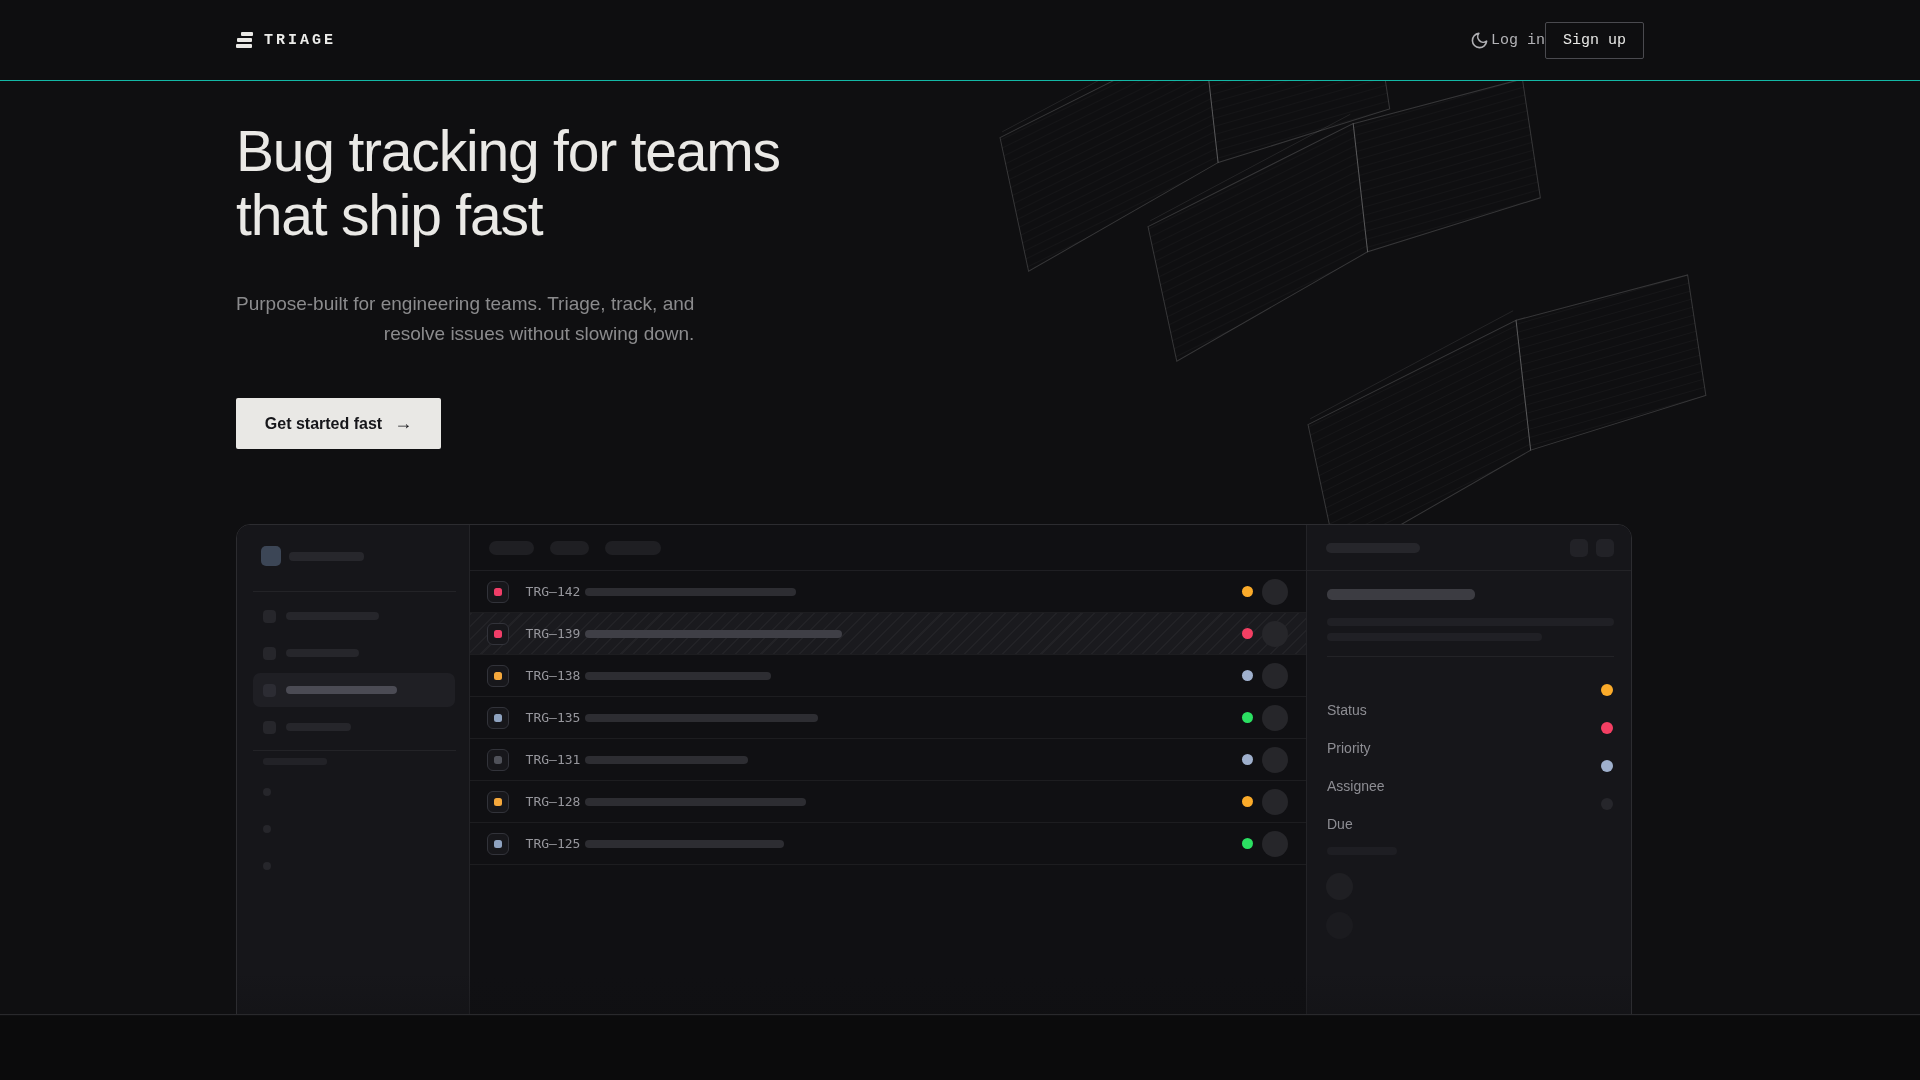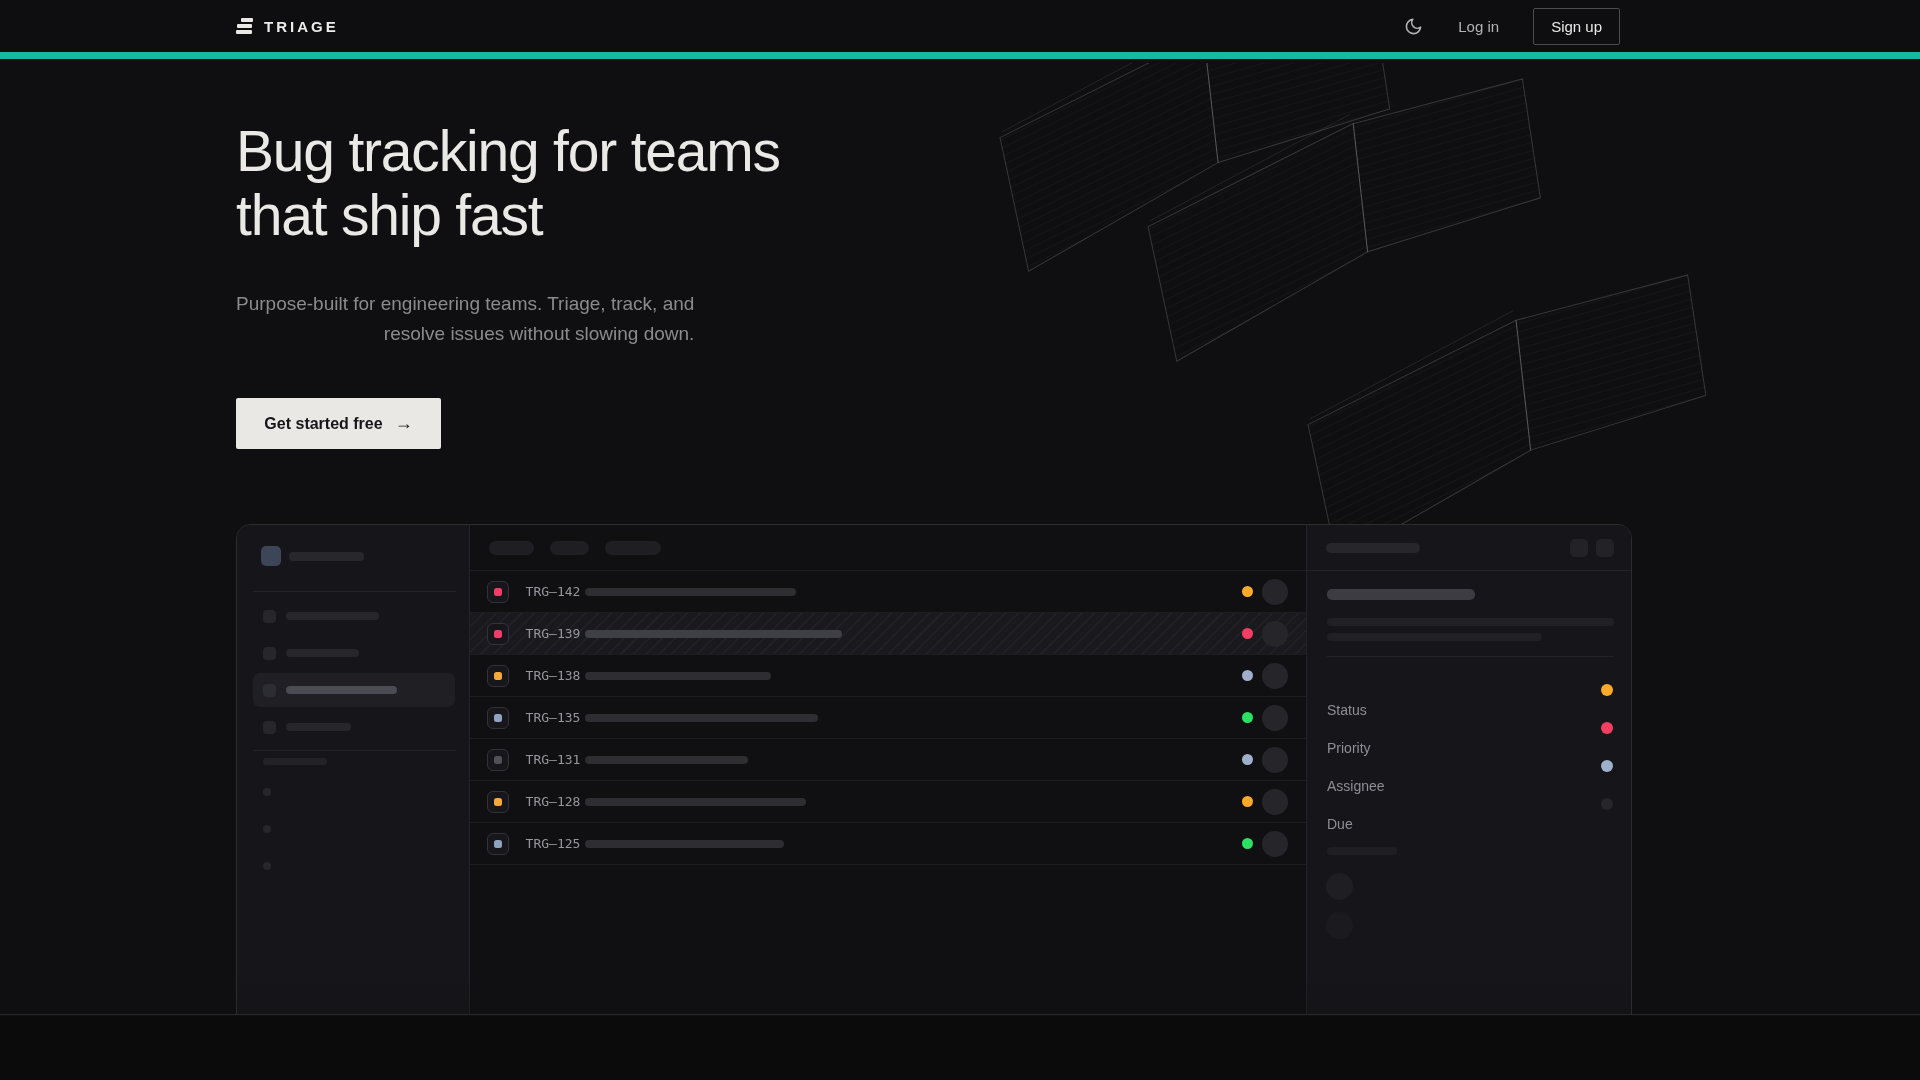--- a/index.html
+++ b/index.html
@@ -1,31 +1,31 @@
 <!DOCTYPE html>
 <html><head>
 <meta charset="utf-8">
 <style>
   * { margin:0; padding:0; box-sizing:border-box; }
   html,body { width:1920px; height:1080px; overflow:hidden; }
   body { background:#0f0f11; font-family:"Liberation Sans", sans-serif; color:#e8e8e6; }
   .page { position:relative; width:1920px; height:1080px; }
 
   
-  .nav { position:absolute; top:0; left:0; width:1920px; height:59px;
-         background:#0e0e10; border-bottom:7px solid #14b8a6; z-index:30;
-         display:flex; align-items:center; }
+  .nav { position:absolute; top:0; left:0; width:1920px; height:81px;
+         background:#0e0e10; border-bottom:1px solid #14b8a6; z-index:30;
+         display:flex; align-items:center;font-family:Liberation Mono, monospace; }
   .brand { position:absolute; left:236px; display:flex; align-items:center; gap:11px; }
   .brand-icon { display:flex; flex-direction:column; gap:2.5px; }
   .brand-icon i { display:block; height:3.5px; border-radius:1px; background:#e9e8e5; }
   .brand-icon i:nth-child(1){ width:12px; margin-left:5px; }
   .brand-icon i:nth-child(2){ width:15px; margin-left:1px; }
   .brand-icon i:nth-child(3){ width:16px; }
   .brand-name { font-size:15px; font-weight:700; letter-spacing:3px; color:#ececea; }
-  .nav-right { position:absolute; right:300px; display:flex; align-items:center; gap:34px; }
+  .nav-right { position:absolute; right:276px; display:flex; align-items:center; }
   .theme-btn { width:22px; height:22px; cursor:pointer; display:flex; align-items:center; justify-content:center; }
   .theme-btn svg { width:19px; height:19px; stroke:#b0b0b4; fill:none; stroke-width:2; }
   .login-link { font-size:15px; color:#b3b3b7; cursor:pointer; }
   .signup-btn { border:1px solid #4a4a4f; background:transparent; color:#e9e9e7;
                 font-size:15px; font-family:inherit; padding:9px 17px; border-radius:2px; cursor:pointer; }
 
   
   .hero { position:absolute; top:63px; left:0; width:1920px; height:952px;
           background:#0f0f11; overflow:hidden; border-bottom:1px solid #29292c;padding-left:43px; }
   .deco { position:absolute; top:0; left:0; pointer-events:none; }
@@ -161,21 +161,21 @@
 
     <h1 class="headline">
       <span>Bug tracking for teams</span>
       <span>that ship fast</span>
     </h1>
     <p class="subtitle">
       <span>Purpose-built for engineering teams. Triage, track, and</span>
       <span>resolve issues without slowing down.</span>
     </p>
     <button class="cta">
-      <span>Get started free</span>
+      <span>Get started fast</span>
       <span class="arrow">→</span>
     </button>
 
     <div class="mockup">
 
       <div class="m-col m-sidebar">
         <div class="ws-row">
           <span class="ws-square"></span>
           <span class="ws-bar"></span>
         </div>

